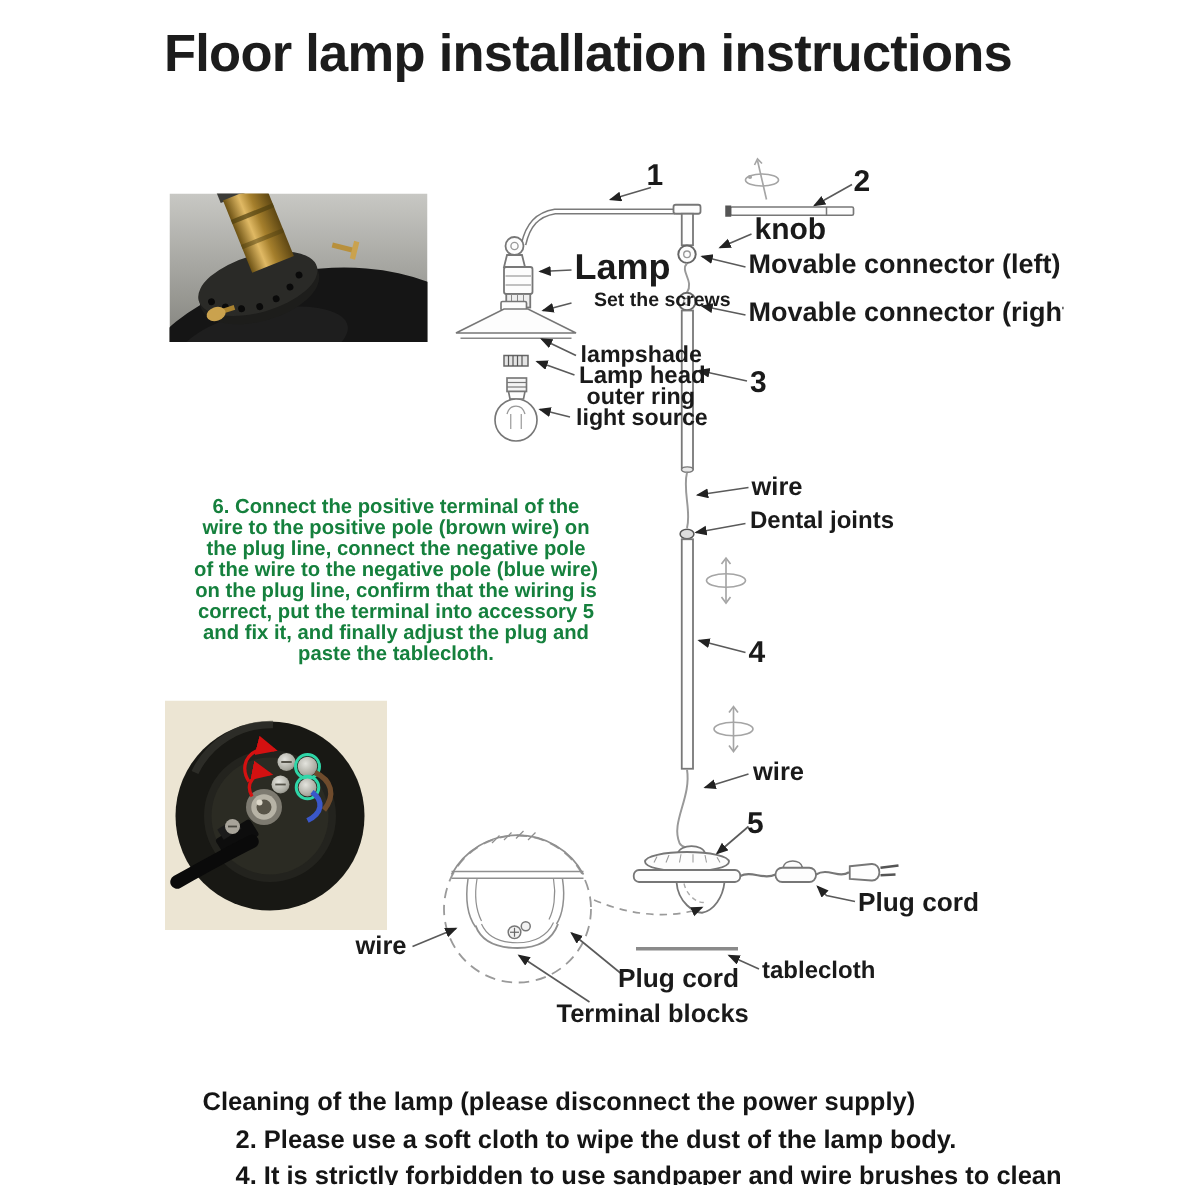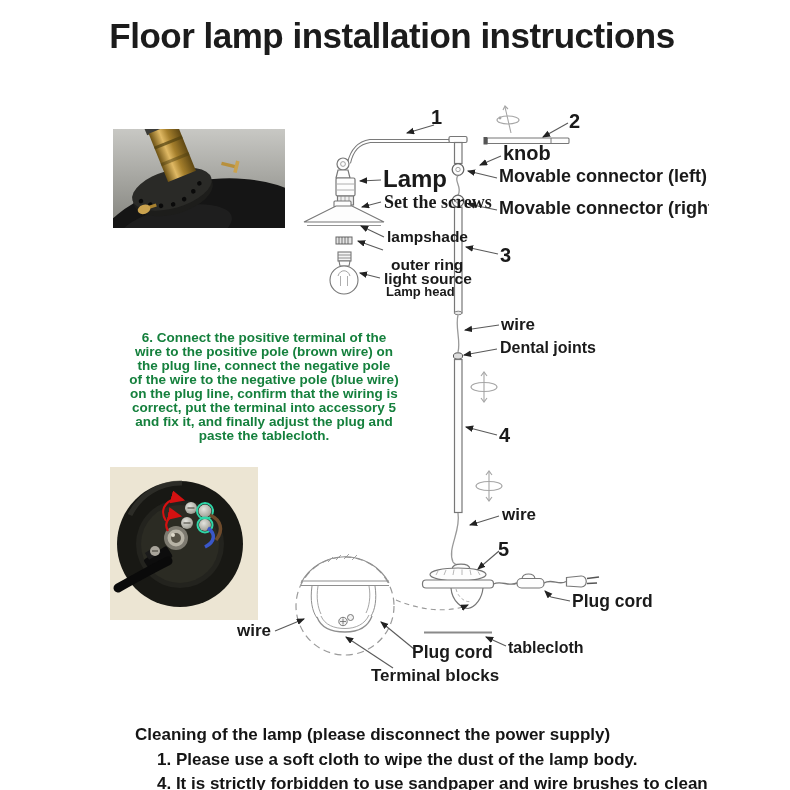--- a/index.html
+++ b/index.html
@@ -311,23 +311,23 @@
     <line x1="42" y1="84" x2="48" y2="84" stroke="#4c4a42" stroke-width="1.2"></line>
     <path d="M8,121 C24,112 42,102 58,94" fill="none" stroke="#0a0a0a" stroke-width="9" stroke-linecap="round"></path>
   </svg>
 
   <div class="lbl" style="left:431px;top:107px;font-size:20px;">1</div>
   <div class="lbl" style="left:569px;top:111px;font-size:20px;">2</div>
   <div class="lbl" style="left:503px;top:143px;font-size:20px;">knob</div>
   <div class="lbl" style="left:383px;top:166px;font-size:24px;">Lamp</div>
   <div class="lbl" style="left:499px;top:167px;font-size:18px;">Movable connector (left)</div>
   <div class="lbl" style="left:499px;top:199px;font-size:18px;">Movable connector (right)</div>
-  <div class="lbl" style="left:384px;top:193px;font-size:18px;font-weight:700;font-family:Liberation Serif, serif;">Set the screws</div>
+  <div class="lbl" style="left:396px;top:193px;font-size:13px;font-weight:700;">Set the screws</div>
   <div class="lbl" style="left:387px;top:229px;font-size:15.5px;">lampshade</div>
-  <div class="lbl" style="left:386px;top:243px;font-size:13px;margin-top:42px;">Lamp head</div>
+  <div class="lbl" style="left:386px;top:243px;font-size:16px;">Lamp head</div>
   <div class="lbl" style="left:391px;top:257px;font-size:15.5px;">outer ring</div>
   <div class="lbl" style="left:384px;top:271px;font-size:15.5px;">light source</div>
   <div class="lbl" style="left:500px;top:245px;font-size:20px;">3</div>
   <div class="lbl" style="left:501px;top:316px;font-size:17px;">wire</div>
   <div class="lbl" style="left:500px;top:340px;font-size:16px;">Dental joints</div>
   <div class="lbl" style="left:499px;top:425px;font-size:20px;">4</div>
   <div class="lbl" style="left:502px;top:506px;font-size:17px;">wire</div>
   <div class="lbl" style="left:498px;top:539px;font-size:20px;">5</div>
   <div class="lbl" style="left:572px;top:592px;font-size:17.5px;">Plug cord</div>
   <div class="lbl" style="left:508px;top:640px;font-size:16px;">tablecloth</div>
@@ -341,17 +341,17 @@
     <div>the plug line, connect the negative pole</div>
     <div>of the wire to the negative pole (blue wire)</div>
     <div>on the plug line, confirm that the wiring is</div>
     <div>correct, put the terminal into accessory 5</div>
     <div>and fix it, and finally adjust the plug and</div>
     <div>paste the tablecloth.</div>
   </div>
 
   <div class="cleaning">
     <div class="head">Cleaning of the lamp (please disconnect the power supply)</div>
-    <div class="item">1. Please use a soft cloth to wipe the dust of the lamp body.</div>
+    <div class="item">2. Please use a soft cloth to wipe the dust of the lamp body.</div>
     <div class="item">4. It is strictly forbidden to use sandpaper and wire brushes to clean the lamp.</div>
   </div>
 
 </div>
 
 </body></html>

